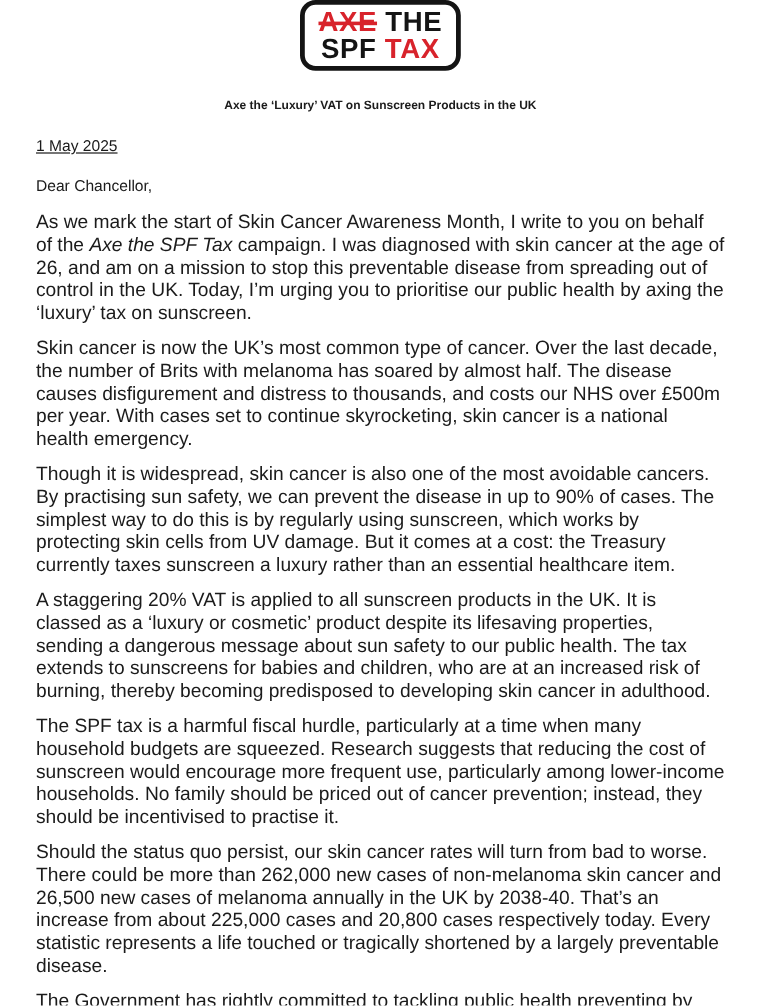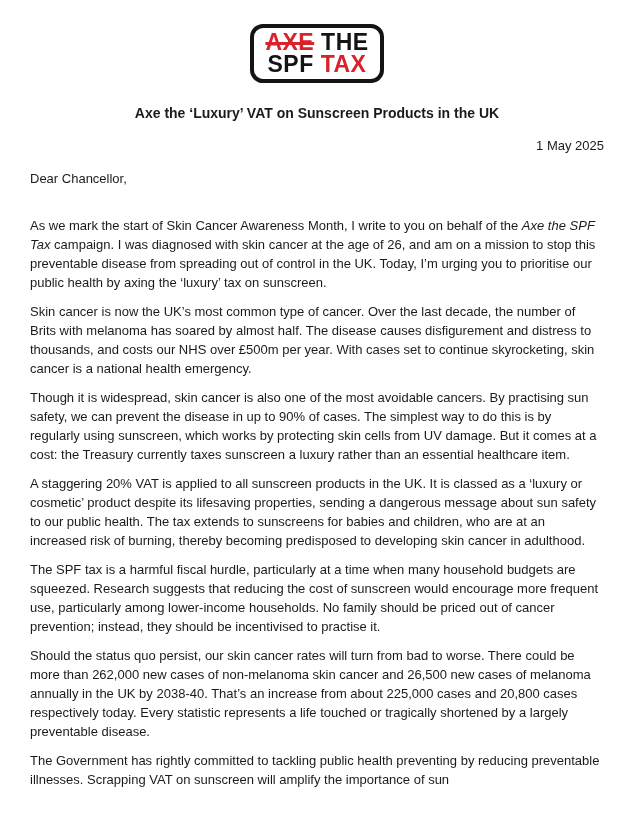--- a/index.html
+++ b/index.html
@@ -6,21 +6,21 @@
   html, body {
     margin: 0; padding: 0;
     width: 634px; height: 838px;
     background: #ffffff;
     overflow: hidden;
     font-family: "Liberation Sans", sans-serif;
     color: var(--text, #1b1b1b);
   }
   .page {
     width: 634px; height: 838px;
-    padding: 24px 30px 0 30px;
+    padding: 0 30px 0 30px;
   }
   
   .logo-wrap { text-align: center; }
   .stamp {
     display: inline-block;
     border: 4px solid var(--logo-black, #141414);
     border-radius: 13px;
     padding: 3px 11px 4px 11px;
     text-align: center;
     line-height: 1;
@@ -37,38 +37,38 @@
   .stamp .strike {
     text-decoration: line-through;
     text-decoration-color: var(--brand-red, #d8232b);
     text-decoration-thickness: 3px;
   }
   
   .title {
     margin-top: 22px;
     text-align: center;
     font-weight: bold;
-    font-size: 14px;
+    font-size: 10px;
     line-height: 16px;
   }
   .date {
     margin-top: 15px;
-    text-align: right;
     font-size: 13px;
     line-height: 19px;
+    text-decoration: underline;
   }
   .salutation {
     margin-top: 14px;
-    margin-bottom: 28px;
+    margin-bottom: 12px;
     font-size: 13px;
     line-height: 19px;
   }
   .paragraphs p {
     margin: 0 0 10px 0;
-    font-size: 13px;
+    font-size: 16px;
     line-height: 19px;
     text-align: left;
   }
   .paragraphs .italic { font-style: italic; }
 </style>
 </head>
 <body>
 
 <div class="page">
 

